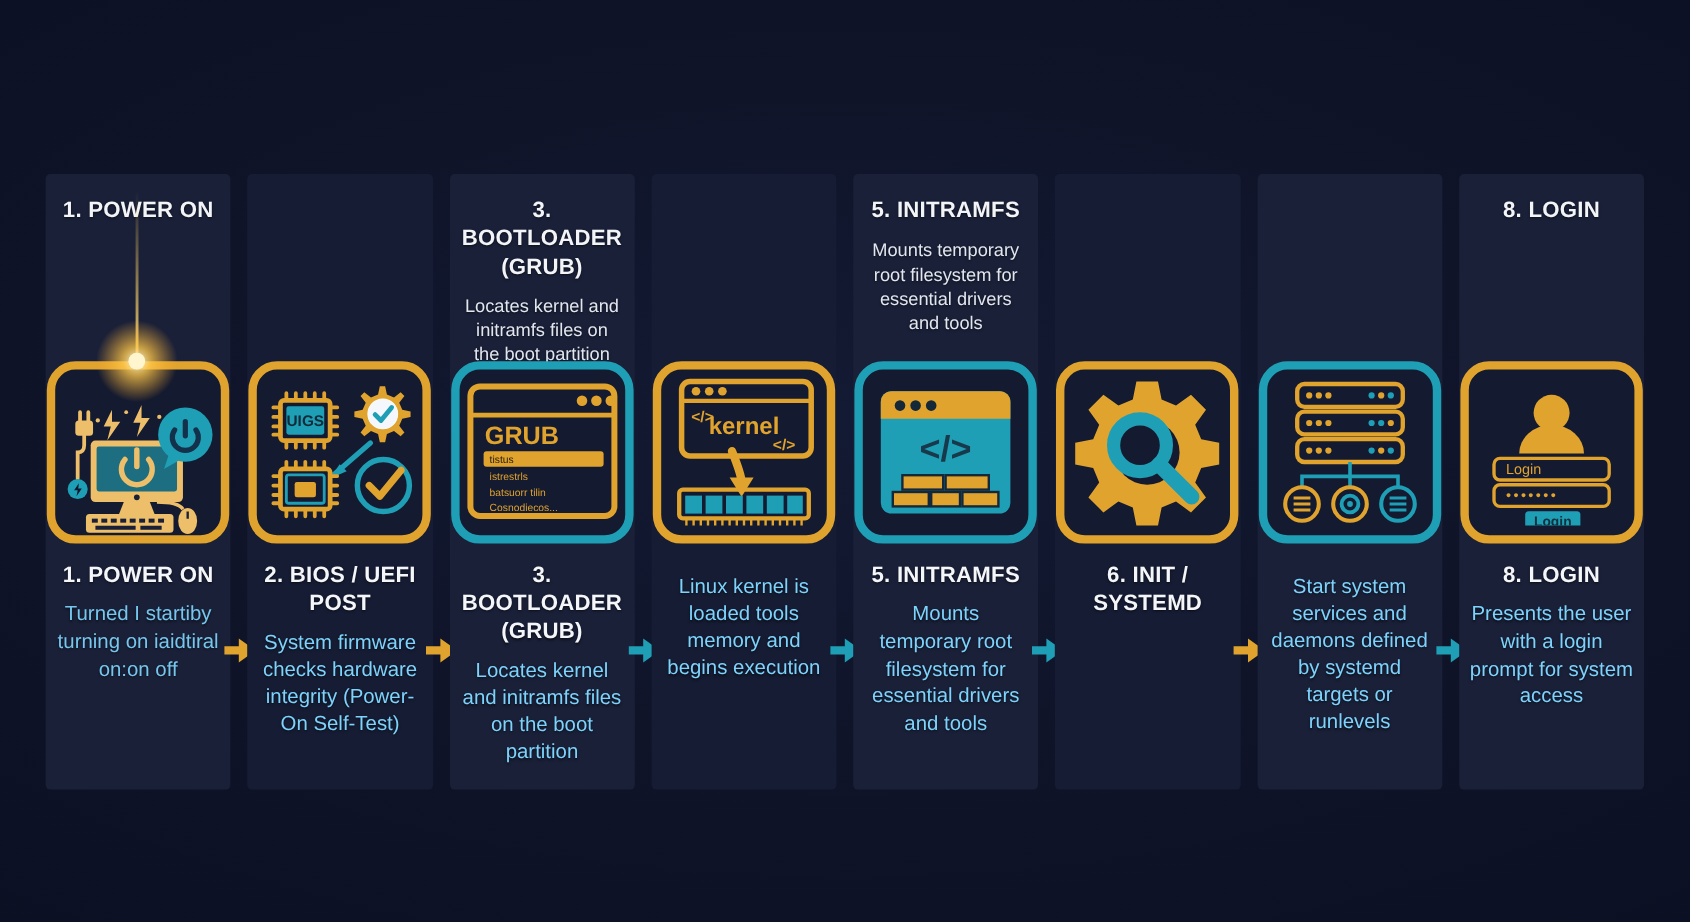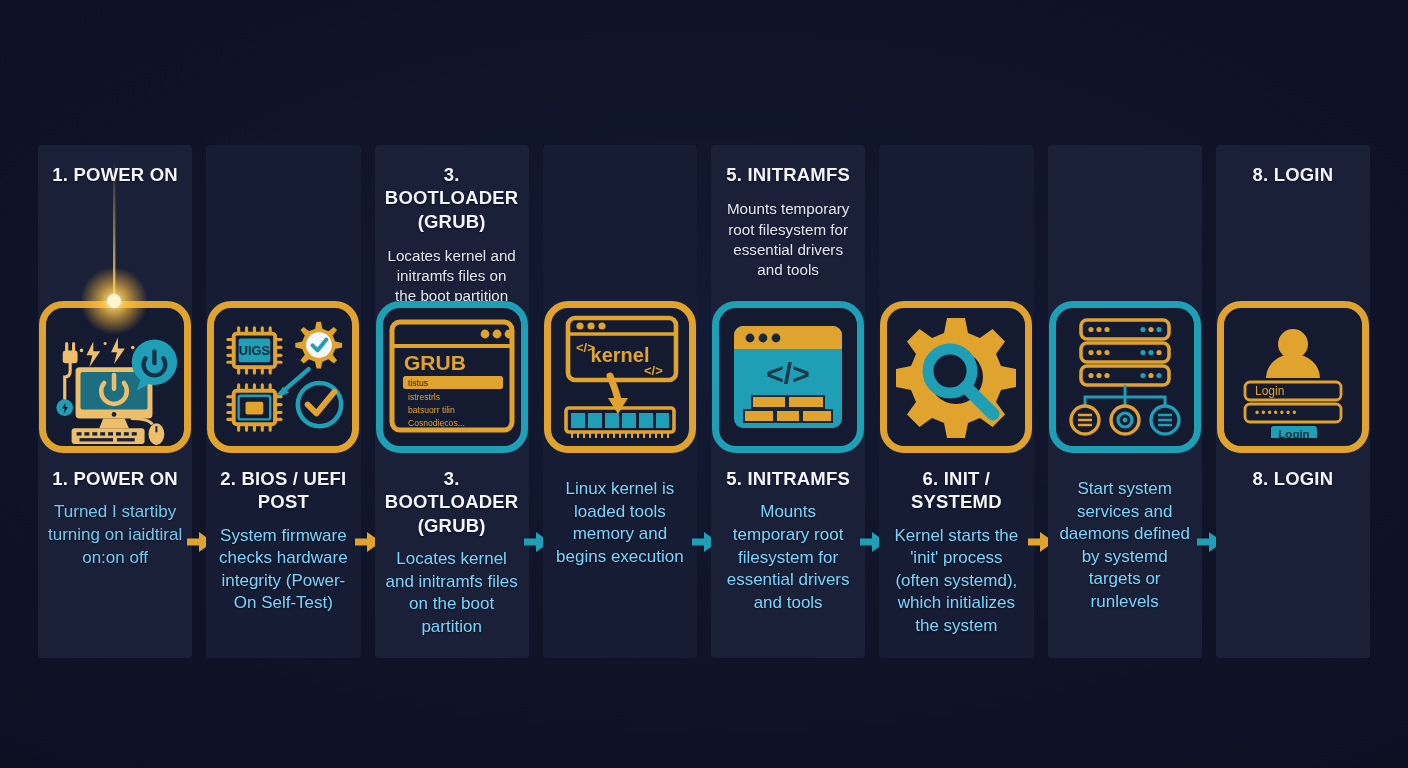--- a/index.html
+++ b/index.html
@@ -399,21 +399,20 @@
             </svg>
           </div>
         </div>
         <svg class="arrow" style="left:146px" viewBox="0 0 30 30">
           <path d="M2 15 L20 15" stroke="#e0a32e" stroke-width="7"></path>
           <path d="M14 5 L28 15 L14 25 Z" fill="#e0a32e"></path>
         </svg>
       </div>
       <div class="bottom-block">
         <div class="bot-title">6. INIT / SYSTEMD</div>
-        <div class="bot-desc">Kernel starts the 'init' process (often systemd), which initializes the system</div>
       </div>
     </div>
 
     <div class="card">
       <div class="iconwrap">
         <div class="iconbox teal">
           <div class="inner">
             <svg width="124" height="124" viewBox="0 0 124 124">
               <g fill="none" stroke="#e0a32e" stroke-width="3.6">
                 <rect x="18" y="5" width="88" height="19" rx="6"></rect>
@@ -487,17 +486,18 @@
               <rect x="12" y="88" width="96" height="18" rx="5" fill="none" stroke="#e0a32e" stroke-width="2.8"></rect>
               <text x="22" y="101" font-family="Liberation Sans, sans-serif" font-size="12" letter-spacing="2" fill="#e0a32e">•••••••</text>
               <rect x="38" y="110" width="46" height="16" rx="3" fill="#1f9fb5"></rect>
               <text x="61" y="122" font-family="Liberation Sans, sans-serif" font-size="11.5" font-weight="bold" fill="#10303f" text-anchor="middle">Login</text>
             </svg>
           </div>
         </div>
       </div>
       <div class="bottom-block">
         <div class="bot-title">8. LOGIN</div>
+        <div class="bot-desc">Presents the user with a login prompt for system access</div>
       </div>
     </div>
 
   </div>
 </div>
 
 </body></html>

